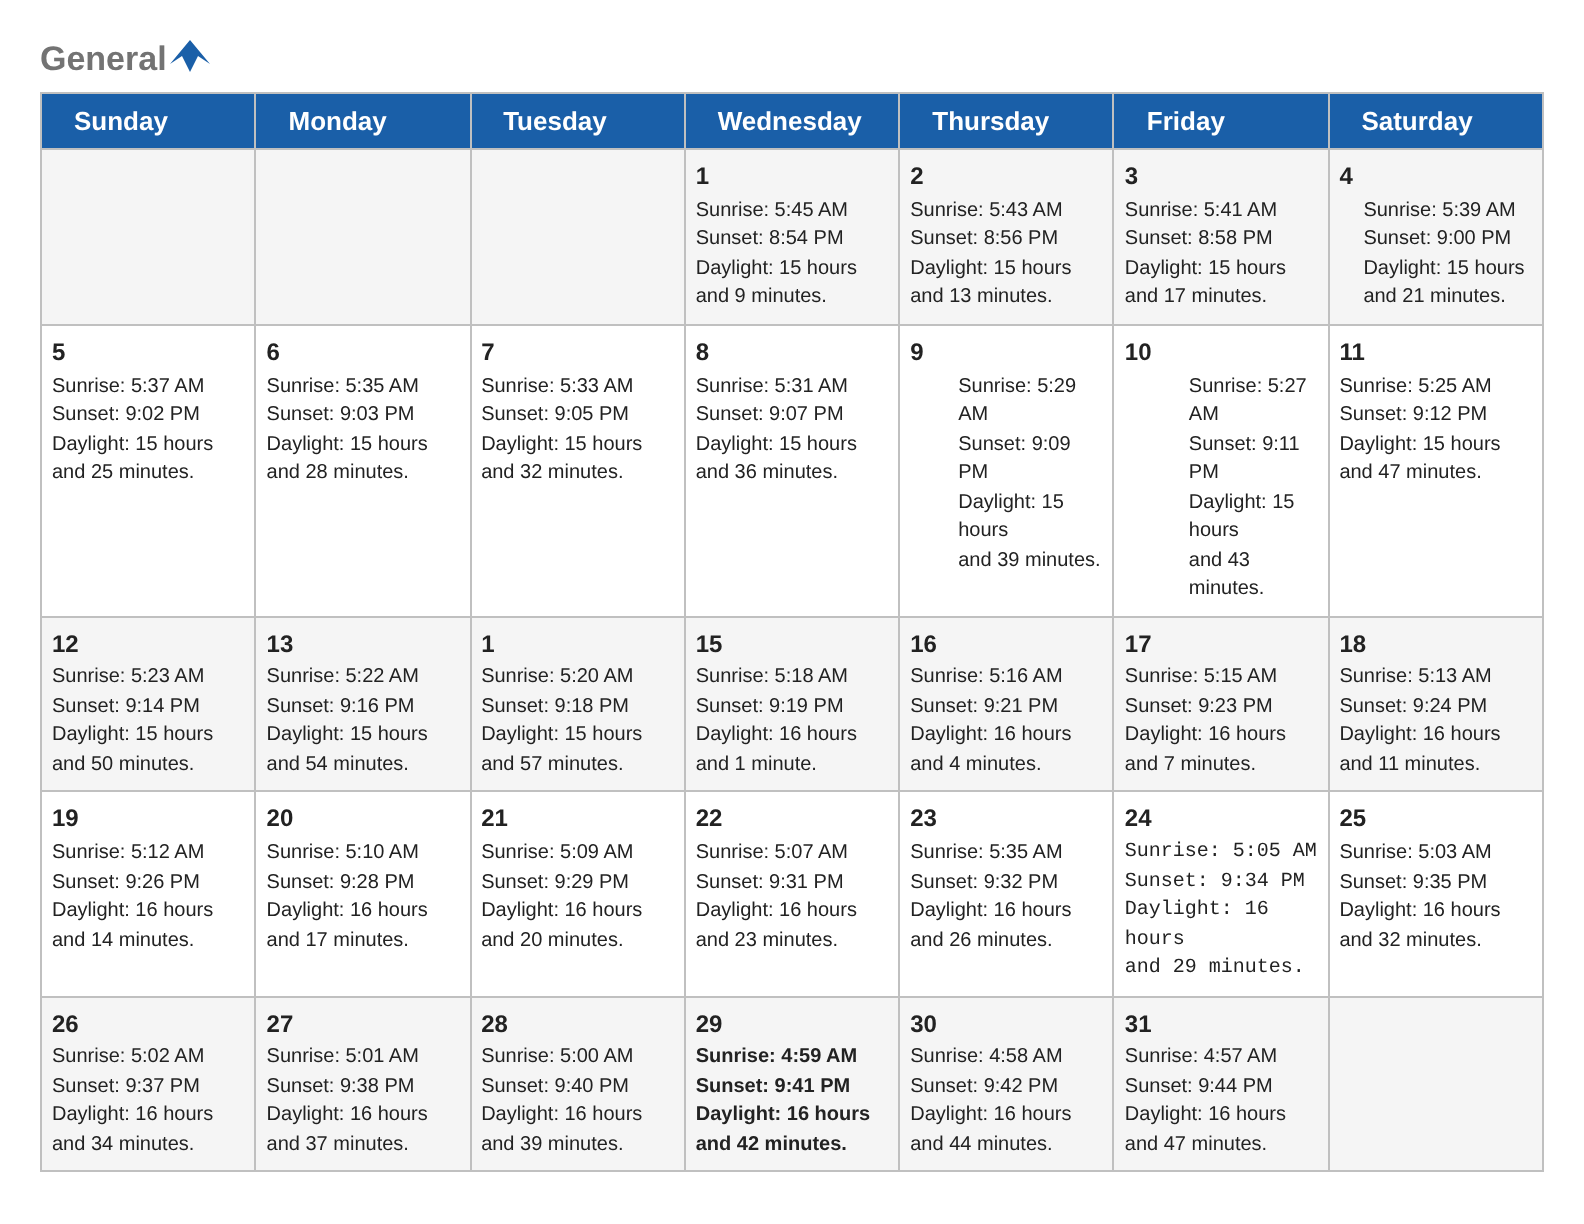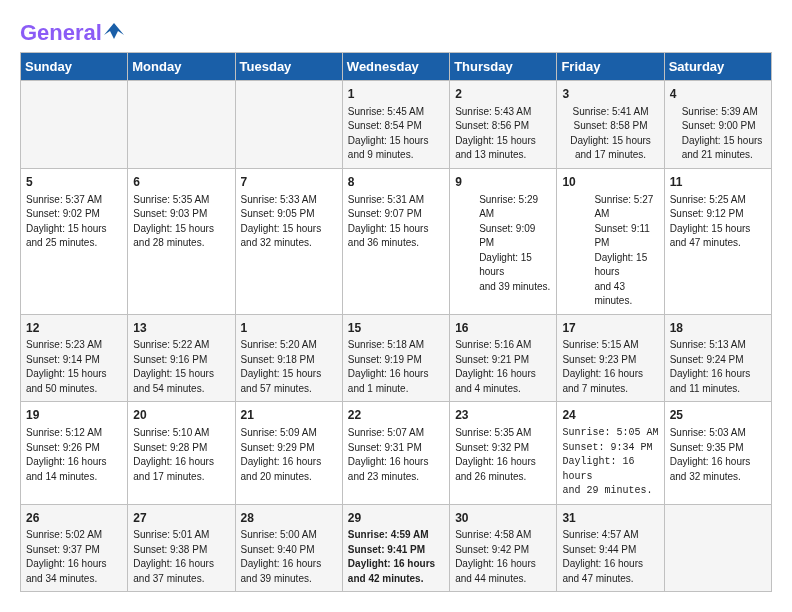--- a/index.html
+++ b/index.html
@@ -40,21 +40,21 @@
     table {
       width: 100%;
       border-collapse: collapse;
       table-layout: fixed;
     }
     thead tr {
       background-color: #1a5fa8;
       color: #fff;
     }
     thead th {
-      padding: 6px 4px;
+      padding: 6px 16px;
       font-size: 13px;
       font-weight: bold;
       border: 1px solid #c0c0c0;
       text-align: left;
     }
     tbody tr {
       border: 1px solid #c0c0c0;
     }
     tbody td {
       vertical-align: top;
@@ -82,21 +82,21 @@
       font-size: 10px;
       line-height: 1.45;
     }
   </style>
 </head>
 <body>
 
 <div class="header">
   <div class="logo">
     <div class="logo-line">
-      <span style="font-size:22px;font-weight:bold;color:#8b5cf6;">General</span>
+      <span style="font-size:17px;font-weight:bold;color:#737373;">General</span>
       <svg width="20" height="20" viewBox="0 0 20 20" style="margin-left:2px;margin-top:-4px;">
         <polygon points="10,2 20,14 14,10 10,18 6,10 0,14" fill="#1a5fa8"></polygon>
       </svg>
     </div>
     <span style="font-size:22px;font-weight:bold;color:#1a5fa8;margin-top:-4px;"></span>
   </div>
   <div class="title-block">
     <div class="month-title"></div>
     <div class="location-title"></div>
   </div>
@@ -128,21 +128,21 @@
         </td>
         <td>
           <span class="day-num">2</span>
           <div class="cell-content" style="white-space: pre-line;">Sunrise: 5:43 AM
 Sunset: 8:56 PM
 Daylight: 15 hours
 and 13 minutes.</div>
         </td>
         <td>
           <span class="day-num">3</span>
-          <div class="cell-content" style="white-space: pre-line; text-align: center;">Sunrise: 5:41 AM
+          <div class="cell-content" style="white-space: pre-line;">Sunrise: 5:41 AM
 Sunset: 8:58 PM
 Daylight: 15 hours
 and 17 minutes.</div>
         </td>
         <td>
           <span class="day-num">4</span>
           <div class="cell-content" style="white-space: pre-line; margin-left: 12px;">Sunrise: 5:39 AM
 Sunset: 9:00 PM
 Daylight: 15 hours
 and 21 minutes.</div>

